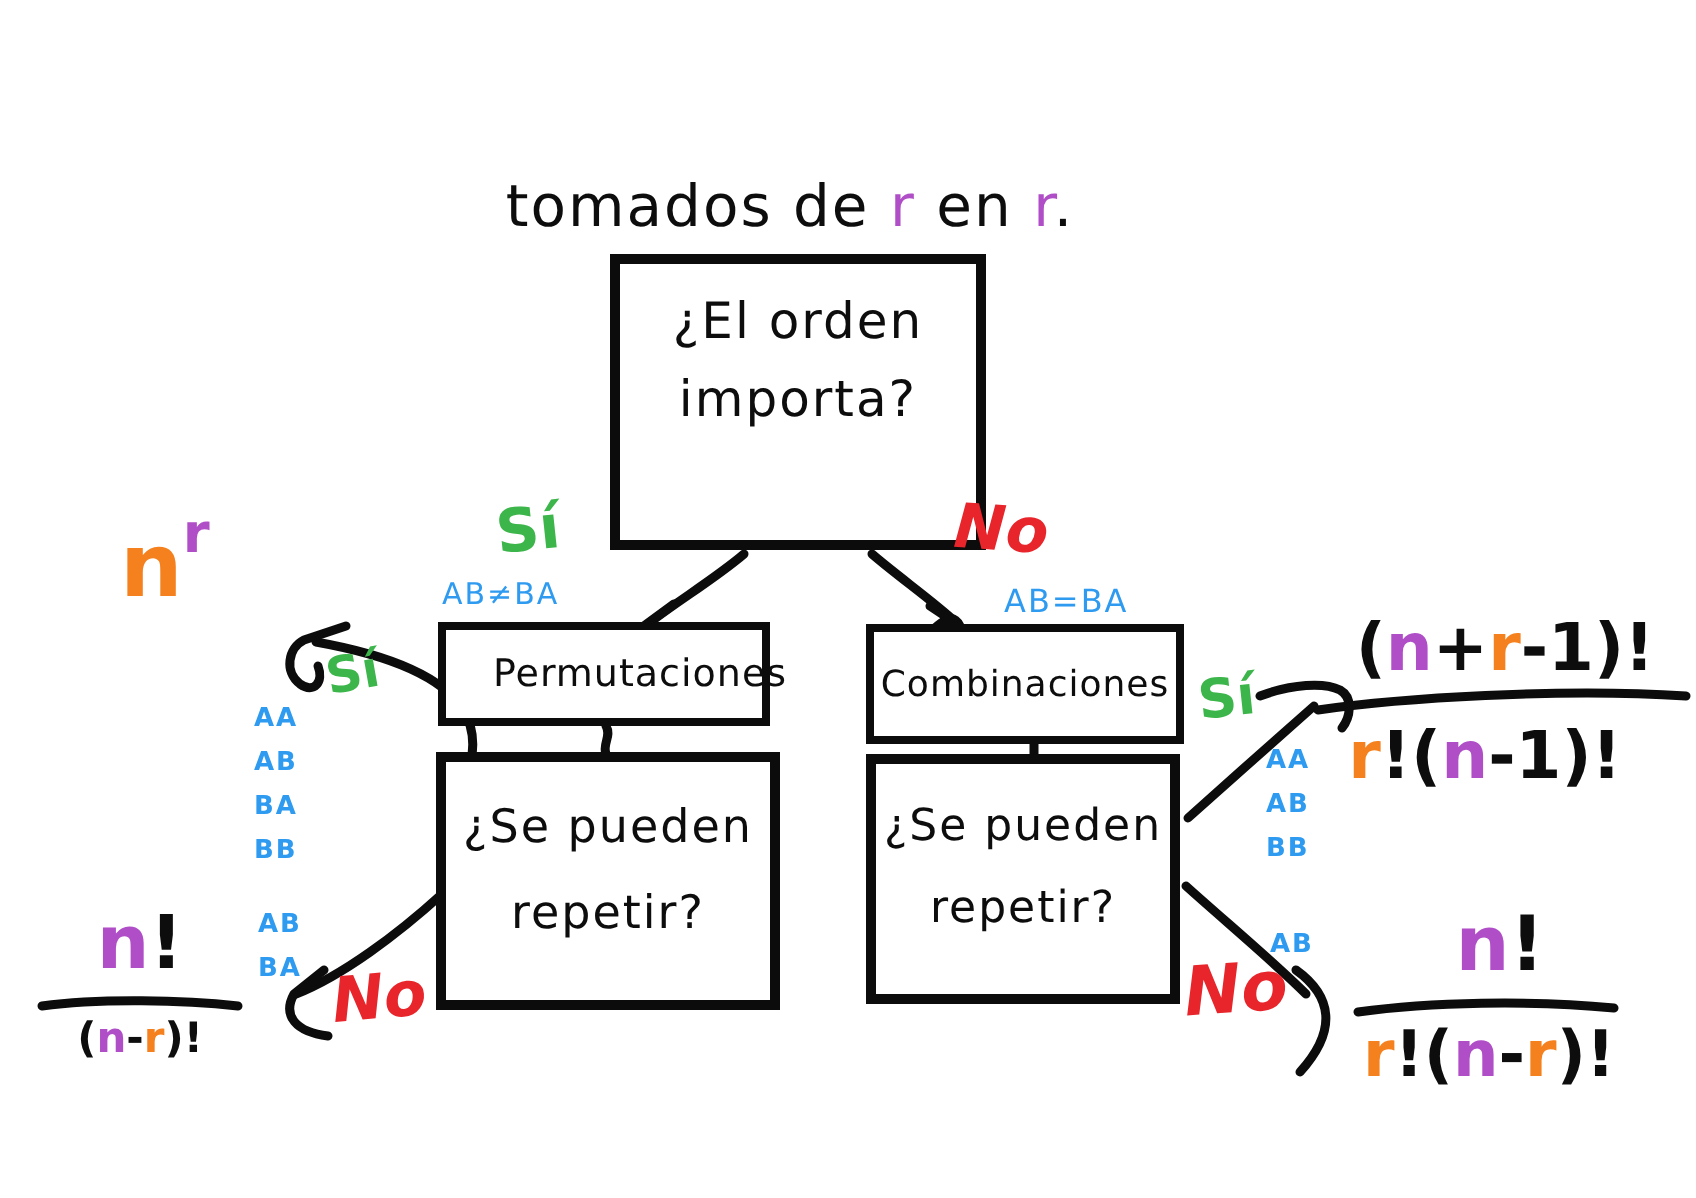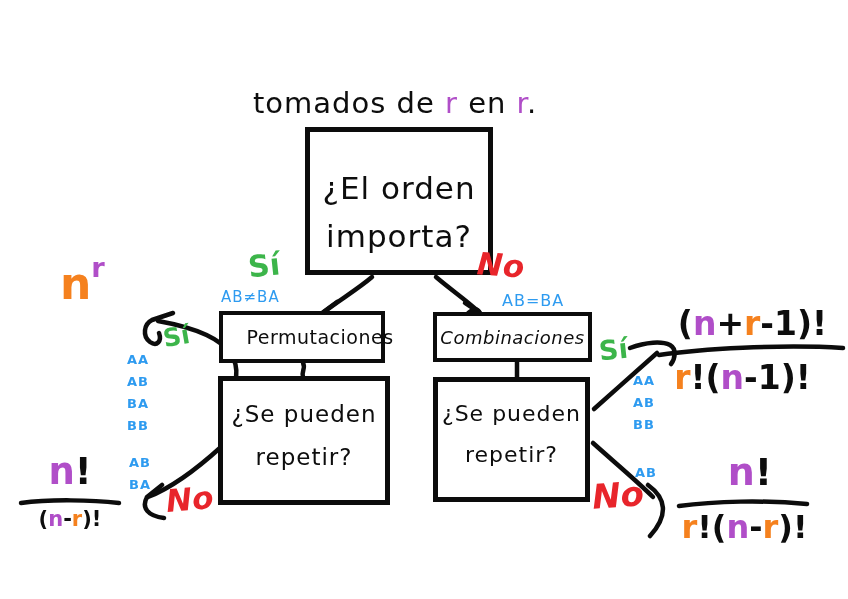--- a/index.html
+++ b/index.html
@@ -8,21 +8,21 @@
     font-family:"DejaVu Sans",sans-serif;color:#0d0d0d;
   }
   .abs{position:absolute;}
   .c-ink{color:#0d0d0d;}
   .c-orange{color:#F5811E;}
   .c-purple{color:#B04EC8;}
   .sup{font-size:0.62em;vertical-align:super;position:relative;top:-0.25em;}
   .title-line{font-size:29px;letter-spacing:1px;text-align:center;white-space:nowrap;}
   .box{border:4px solid #0c0c0c;background:#fff;text-align:center;box-sizing:border-box;}
   .box-thick{border-width:5px;}
-  .q-root{font-size:31px;line-height:1.55;padding-top:32px;letter-spacing:1px;}
+  .q-root{font-size:25px;line-height:1.55;padding-top:10px;letter-spacing:1px;}
   .q-rep{font-size:23px;line-height:1.85;padding-top:12px;letter-spacing:1px;}
   .node-label{display:flex;align-items:center;justify-content:center;height:100%;letter-spacing:.5px;}
   .lbl-si{font-weight:bold;color:#3CB54A;}
   .lbl-no{font-weight:bold;font-style:italic;color:#E8252B;}
   .note-blue{font-weight:normal;color:#2E9BF0;letter-spacing:1px;white-space:nowrap;}
   .ex-col{font-weight:bold;color:#2E9BF0;font-size:13px;line-height:1.7;letter-spacing:1px;}
   .ex-col span{display:block;}
   .frac{font-weight:bold;text-align:center;white-space:nowrap;}
   svg path{fill:none;stroke:#0c0c0c;stroke-linecap:round;stroke-linejoin:round;}
 </style>
@@ -70,21 +70,21 @@
   <div class="abs lbl-no" style="left:477px;top:247px;font-size:31px;transform:rotate(4deg);">No</div>
   <div class="abs note-blue" style="left:502px;top:291px;font-size:16px;">AB=BA</div>
 
   <div class="abs box" style="left:219px;top:311px;width:166px;height:52px;">
     <div class="node-label" style="font-size:19px;margin-left:36px;">Permutaciones</div>
   </div>
   <div class="abs box box-thick q-rep" style="left:218px;top:376px;width:172px;height:129px;">
     <span>¿Se pueden repetir?</span>
   </div>
 
-  <div class="abs box" style="left:433px;top:312px;width:159px;height:50px;font-style:italic;">
+  <div class="abs box" style="left:433px;top:312px;width:159px;height:60px;">
     <div class="node-label" style="font-size:18px;">Combinaciones</div>
   </div>
   <div class="abs box box-thick q-rep" style="left:433px;top:377px;width:157px;height:125px;font-size:22px;">
     <span>¿Se pueden repetir?</span>
   </div>
 
   <div class="abs lbl-si" style="left:163px;top:322px;font-size:25px;transform:rotate(-10deg);">Sí</div>
   <div class="abs ex-col" style="left:127px;top:349px;">
     <span>AA</span>
     <span>AB</span>

